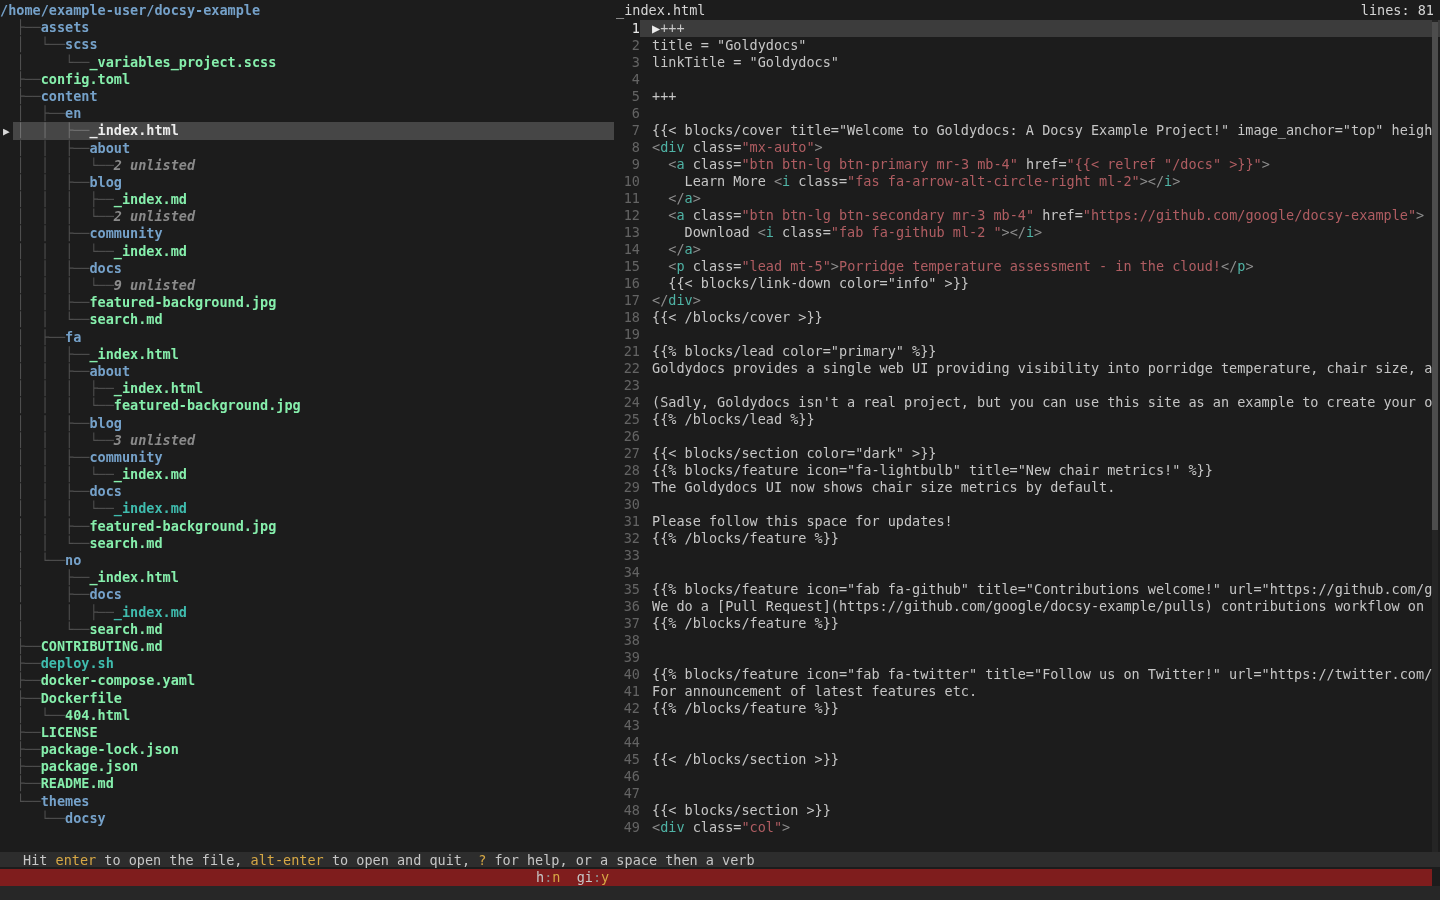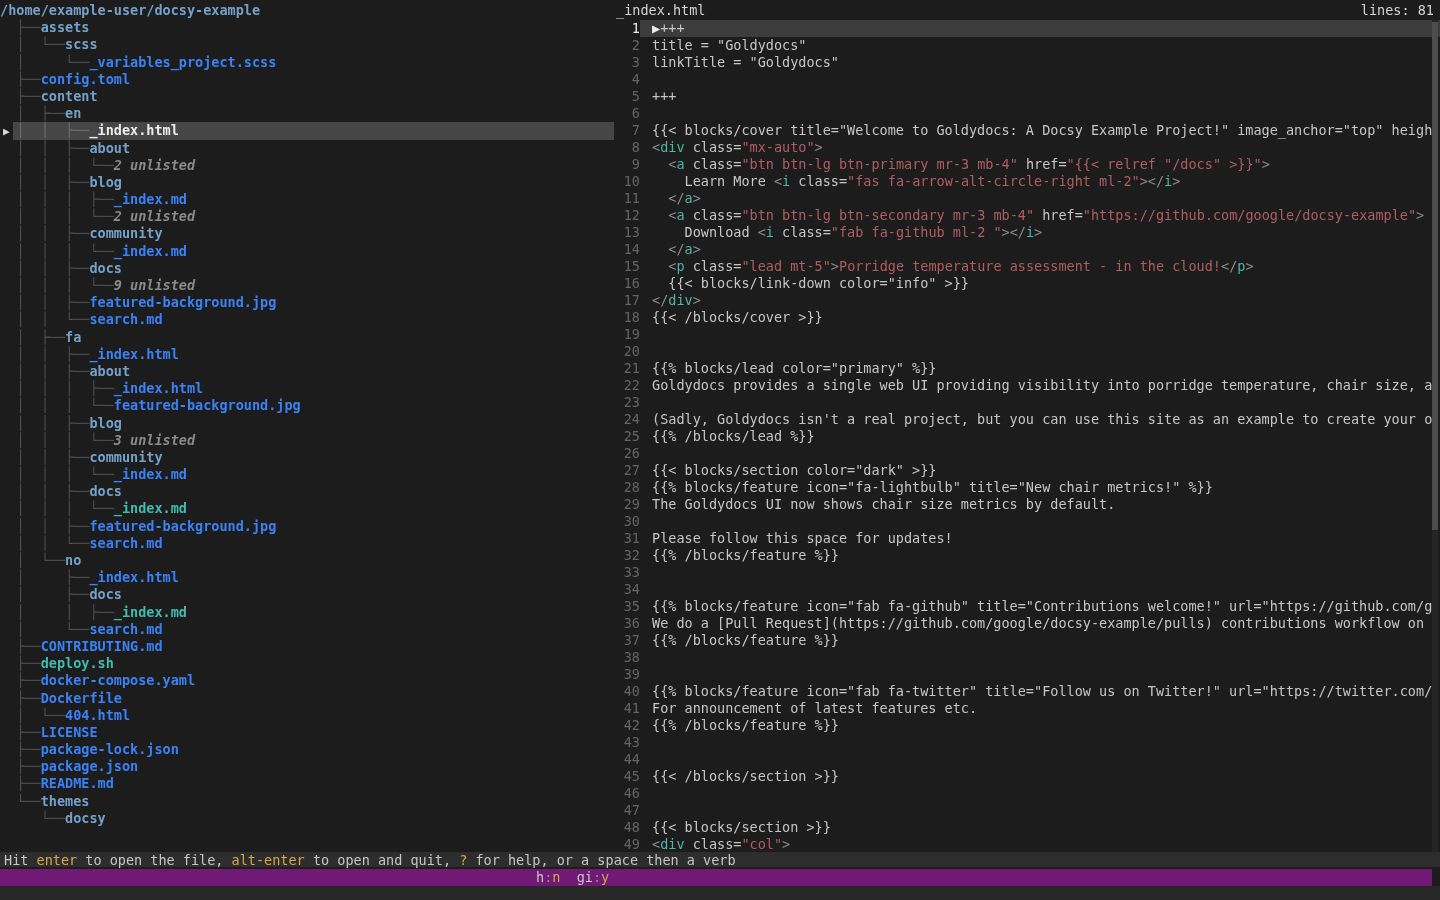--- a/index.html
+++ b/index.html
@@ -10,21 +10,21 @@
     font-family:"DejaVu Sans Mono","Liberation Mono",monospace;
     font-size:13.5px; line-height:17.2px; color:#c6c6c6;
     cursor:default;
   }
   
   .tree-panel { position:absolute; left:0; top:0; width:614px; height:852px; padding-top:2px; overflow:hidden; }
   .trow { position:relative; height:17.2px; white-space:pre; padding-left:0; z-index:1;font-weight:bold; }
   .trow .pref { color:#4e4e4e; }
   .trow.sel .pref { color:#6e6e6e; }
   .c-dir  { color:#75a1c9; }
-  .c-file { color:#3b82f6; }
+  .c-file { color:#86efac; }
   .c-cyan { color:#3fbcae; }
   .c-unl  { color:#8a8a8a; font-style:italic; }
   .trow.sel .hlbar { position:absolute; left:13px; right:0; top:0; bottom:0; background:#464646; z-index:-1; }
   .trow.sel .c-file, .trow.sel .c-dir { color:#ececec; }
   .sel-arrow { position:absolute; left:3px; top:1px; color:#d8d8d8; font-size:11px; }
   
   .preview-panel { position:absolute; left:614px; top:0; width:826px; height:852px; overflow:hidden; }
   .pv-header { height:20px; padding:2px 6px 0 2px; display:flex; justify-content:space-between; color:#d4d4d4; }
   .pv-body { position:relative; }
   .pline { display:flex; height:17px; white-space:pre; overflow:hidden; }
@@ -34,23 +34,23 @@
   .pline.sel .code { background:#3c3c3c; }
   .c-p { color:#c6c6c6; }
   .c-g { color:#8d8d8d; }
   .c-t { color:#4fb3a5; }
   .c-r { color:#b05d62; }
   .c-w { color:#ececec; }
   
   .pv-scrollbar { position:absolute; right:2px; top:20px; width:6px; height:832px; background:#252525; }
   .pv-thumb { position:absolute; top:2px; left:0; width:6px; height:508px; background:#4d4d4d; }
   
-  .status-bar { position:absolute; left:0; top:852px; width:1440px; height:15px; background:#2d2d2d; padding-left:4px; white-space:pre; color:#cfcfcf; }
+  .status-bar { position:absolute; left:0; top:852px; width:1440px; height:15px; background:#2d2d2d; padding-left:23px; white-space:pre; color:#cfcfcf; }
   .c-y { color:#d7a845; }
-  .input-line { position:absolute; left:0; top:869px; width:1432px; height:17px; background:#701a75; padding-left:10px; white-space:pre; }
+  .input-line { position:absolute; left:0; top:869px; width:1432px; height:17px; background:#7f1d1d; padding-left:10px; white-space:pre; }
   .bottom-strip { position:absolute; left:0; top:886px; width:1440px; height:14px; background:#272727; }
   .prompt { color:#9a9a9a; }
   .inputval { color:#e2e2e2; }
   .cursor { display:inline-block; width:8px; height:14px; background:#cfcfcf; vertical-align:-2px; }
   .hints { position:absolute; left:536px; top:0; white-space:pre; }
 </style>
 </head>
 <body>
 
 <div class="app">
@@ -124,21 +124,20 @@
         <div class="pline"><span class="num">10</span><span class="code"><span class="c-p">    Learn More </span><span class="c-g">&lt;</span><span class="c-t">i</span><span class="c-p"> class=</span><span class="c-r">"fas fa-arrow-alt-circle-right ml-2"</span><span class="c-g">&gt;&lt;/</span><span class="c-t">i</span><span class="c-g">&gt;</span></span></div>
         <div class="pline"><span class="num">11</span><span class="code"><span class="c-p">  </span><span class="c-g">&lt;/</span><span class="c-t">a</span><span class="c-g">&gt;</span></span></div>
         <div class="pline"><span class="num">12</span><span class="code"><span class="c-p">  </span><span class="c-g">&lt;</span><span class="c-t">a</span><span class="c-p"> class=</span><span class="c-r">"btn btn-lg btn-secondary mr-3 mb-4"</span><span class="c-p"> href=</span><span class="c-r">"https://github.com/google/docsy-example"</span><span class="c-g">&gt;</span></span></div>
         <div class="pline"><span class="num">13</span><span class="code"><span class="c-p">    Download </span><span class="c-g">&lt;</span><span class="c-t">i</span><span class="c-p"> class=</span><span class="c-r">"fab fa-github ml-2 "</span><span class="c-g">&gt;&lt;/</span><span class="c-t">i</span><span class="c-g">&gt;</span></span></div>
         <div class="pline"><span class="num">14</span><span class="code"><span class="c-p">  </span><span class="c-g">&lt;/</span><span class="c-t">a</span><span class="c-g">&gt;</span></span></div>
         <div class="pline"><span class="num">15</span><span class="code"><span class="c-p">  </span><span class="c-g">&lt;</span><span class="c-t">p</span><span class="c-p"> class=</span><span class="c-r">"lead mt-5"</span><span class="c-g">&gt;</span><span class="c-r">Porridge temperature assessment - in the cloud!</span><span class="c-g">&lt;/</span><span class="c-t">p</span><span class="c-g">&gt;</span></span></div>
         <div class="pline"><span class="num">16</span><span class="code"><span class="c-p">  {{&lt; blocks/link-down color="info" &gt;}}</span></span></div>
         <div class="pline"><span class="num">17</span><span class="code"><span class="c-g">&lt;/</span><span class="c-t">div</span><span class="c-g">&gt;</span></span></div>
         <div class="pline"><span class="num">18</span><span class="code"><span class="c-p">{{&lt; /blocks/cover &gt;}}</span></span></div>
         <div class="pline"><span class="num">19</span><span class="code"></span></div>
-        <div class="pline"><span class="num">20</span><span class="code"></span></div>
         <div class="pline"><span class="num">21</span><span class="code"><span class="c-p">{{% blocks/lead color="primary" %}}</span></span></div>
         <div class="pline"><span class="num">22</span><span class="code"><span class="c-p">Goldydocs provides a single web UI providing visibility into porridge temperature, chair size, a</span></span></div>
         <div class="pline"><span class="num">23</span><span class="code"></span></div>
         <div class="pline"><span class="num">24</span><span class="code"><span class="c-p">(Sadly, Goldydocs isn't a real project, but you can use this site as an example to create your o</span></span></div>
         <div class="pline"><span class="num">25</span><span class="code"><span class="c-p">{{% /blocks/lead %}}</span></span></div>
         <div class="pline"><span class="num">26</span><span class="code"></span></div>
         <div class="pline"><span class="num">27</span><span class="code"><span class="c-p">{{&lt; blocks/section color="dark" &gt;}}</span></span></div>
         <div class="pline"><span class="num">28</span><span class="code"><span class="c-p">{{% blocks/feature icon="fa-lightbulb" title="New chair metrics!" %}}</span></span></div>
         <div class="pline"><span class="num">29</span><span class="code"><span class="c-p">The Goldydocs UI now shows chair size metrics by default.</span></span></div>
         <div class="pline"><span class="num">30</span><span class="code"></span></div>

